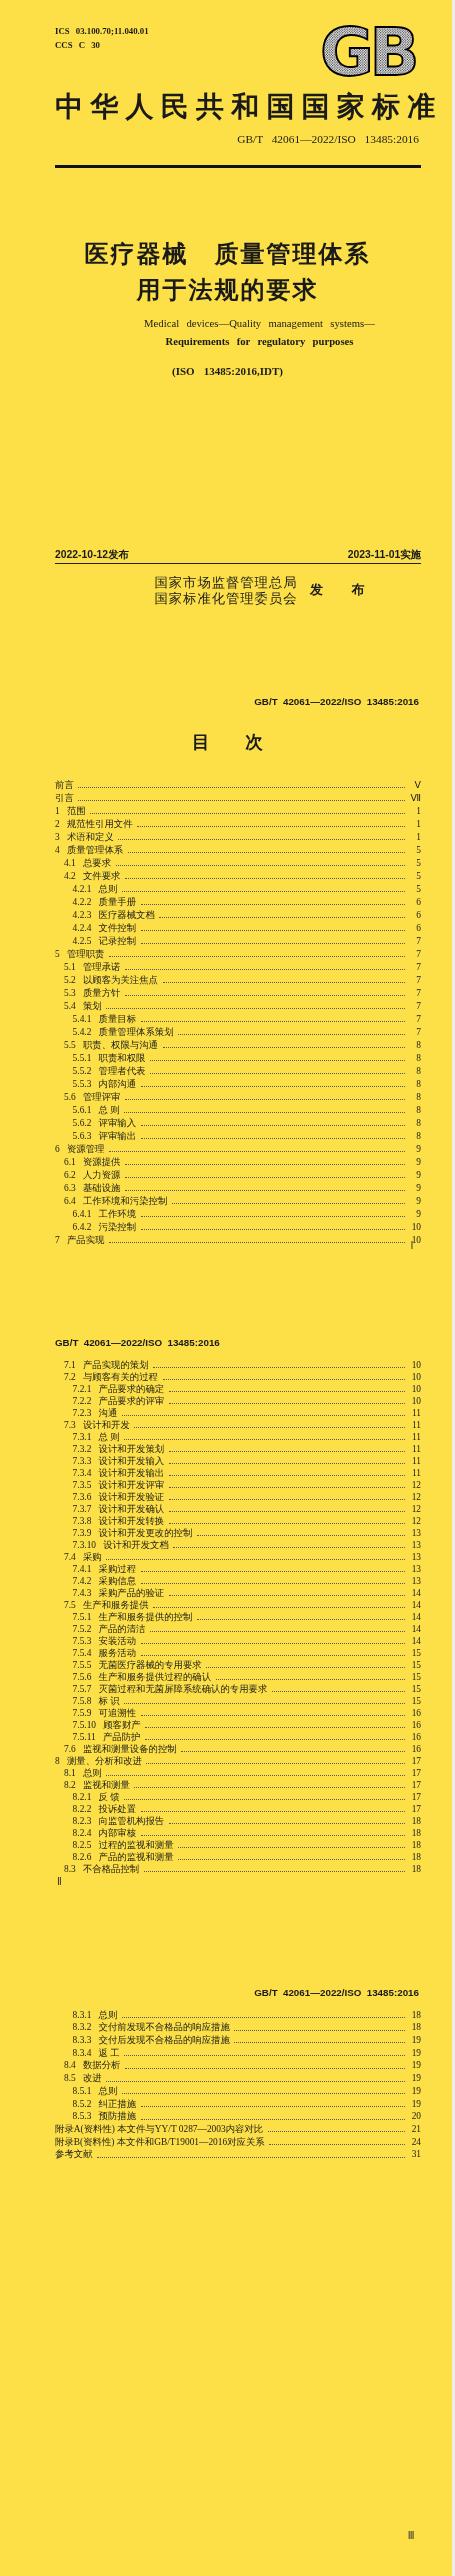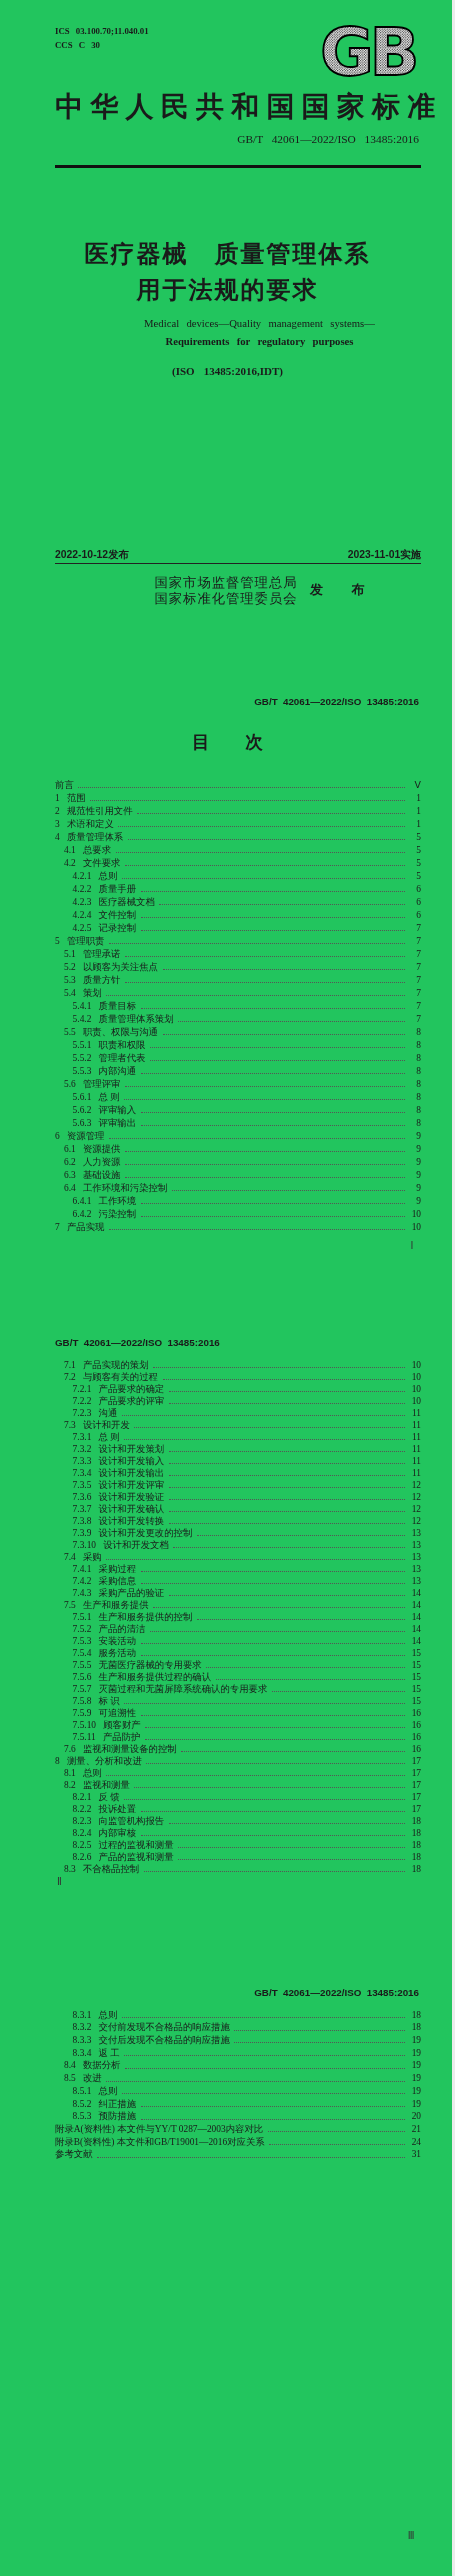--- a/index.html
+++ b/index.html
@@ -1,16 +1,16 @@
 <!DOCTYPE html>
 <html style="font-size:10.4px"><head>
 <meta charset="utf-8">
 <style>
   html,body{margin:0;padding:0;background:#fff;}
-  .canvas{position:relative;width:455px;height:2576px;background:#22c55e;overflow:hidden;
+  .canvas{position:relative;width:455px;height:2576px;background:#fde047;overflow:hidden;
           font-family:"Liberation Serif","DejaVu Serif",serif;color:#1a1a1a;}
   .edge-strip{position:absolute;top:0;right:0;width:3.3px;height:100%;background:#ececec;}
   .abs{position:absolute;}
 
   
   .ics-block{left:55px;top:25px;font-weight:bold;font-size:8.8px;line-height:13.7px;word-spacing:3.9px;}
   .gb-logo{left:317px;top:22px;width:101px;height:57px;}
   .country-title{left:48px;width:377px;top:88px;text-align:center;font-size:28px;font-weight:700;
                  letter-spacing:7.2px;text-indent:7.2px;white-space:nowrap;}
   .std-no{top:133px;right:36px;font-size:11.4px;word-spacing:5.9px;white-space:nowrap;}
@@ -101,20 +101,25 @@
 
   <section>
     <div class="abs toc-header h1">GB/T 42061—2022/ISO 13485:2016</div>
     <div class="abs toc-title">目　次</div>
     <div class="abs toc-list" id="toc-list-1">
         <div class="toc-row lvl0">
           <span class="ttl">前言</span>
           <span class="leader"></span>
           <span class="pg">Ⅴ</span>
         </div>
+        <div class="toc-row lvl0">
+          <span class="ttl">引言</span>
+          <span class="leader"></span>
+          <span class="pg">Ⅶ</span>
+        </div>
         <div class="toc-row lvl1">
           <span class="num">1</span>
           <span class="ttl">范围</span>
           <span class="leader"></span>
           <span class="pg">1</span>
         </div>
         <div class="toc-row lvl1">
           <span class="num">2</span>
           <span class="ttl">规范性引用文件</span>
           <span class="leader"></span>

